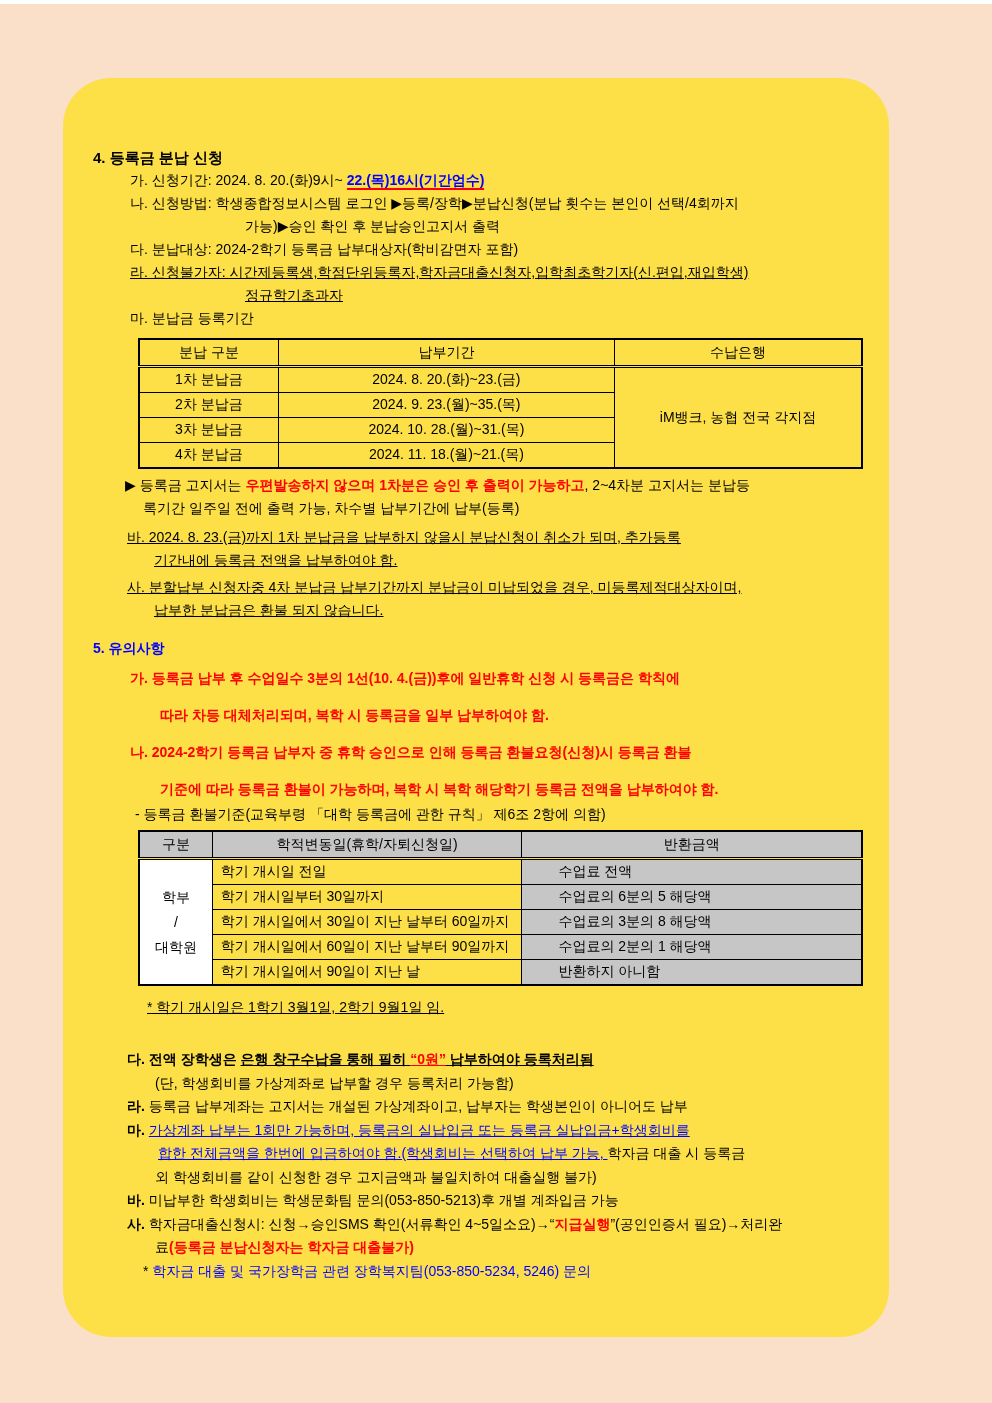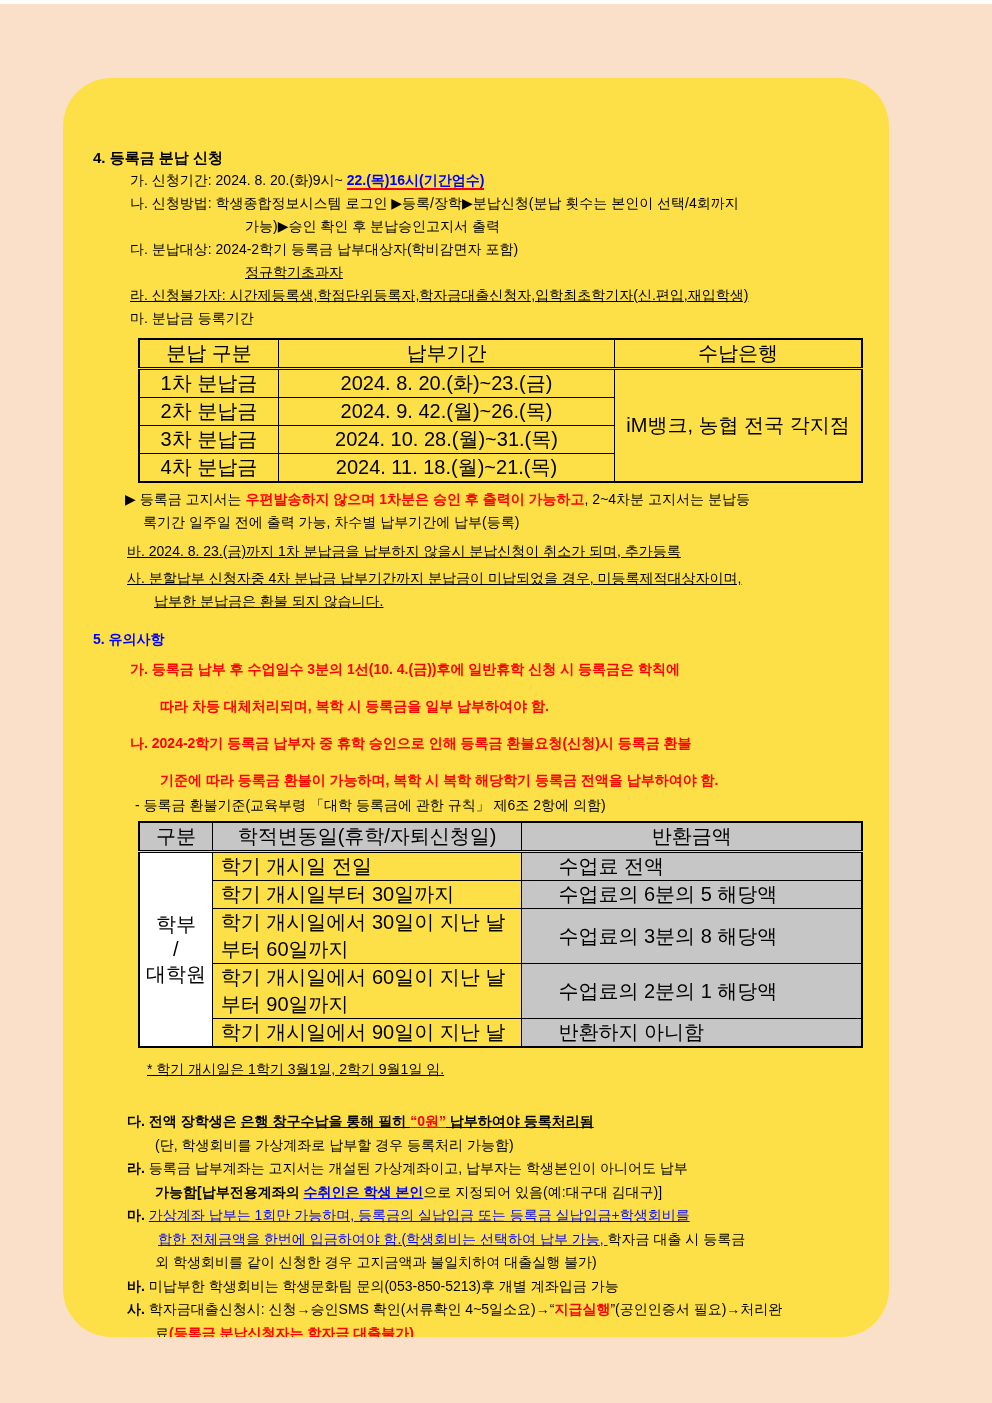--- a/index.html
+++ b/index.html
@@ -30,21 +30,21 @@
   .pl50{padding-left:50px;}
   .pl54{padding-left:54px;}
   .pl61{padding-left:61px;}
   .pl62{padding-left:62px;}
   .pl65{padding-left:65px;}
   .pl67{padding-left:67px;}
   .pl152{padding-left:152px;}
   .title4{font-size:15px;font-weight:bold;line-height:23px;}
   .title5{font-size:14px;font-weight:bold;color:#0000FF;line-height:23px;margin-top:15px;}
   table.tbl{border-collapse:collapse;border:2px solid #000;margin:8px 0 5px 45px;table-layout:fixed;}
-  table.tbl td{border:1px solid #000;text-align:center;padding:0 5px;font-size:20px;overflow:hidden;}
+  table.tbl td{border:1px solid #000;text-align:center;padding:0 5px;font-size:14px;overflow:hidden;}
   table.tbl tr.hdr td{border-bottom:3px double #000;height:25px;}
   table.t1 td{height:24px;}
   table.t1 .c1{width:130px;}
   table.t1 .c2{width:330px;}
   table.t1 .c3{width:240px;}
   table.t2{margin-top:4px;}
   table.t2 td{height:24px;}
   table.t2 tr.hdr td{background:#C6C6C6;}
   table.t2 .c1{width:62px;}
   table.t2 .c2{width:300px;}
@@ -68,56 +68,57 @@
 
     <div class="title4">4. 등록금 분납 신청</div>
 
     <div class="ln pl37"><span>가. 신청기간: 2024. 8. 20.(화)9시~ </span><span class="blue b ured">22.(목)16시(기간엄수)</span></div>
 
     <div class="ln pl37">나. 신청방법: 학생종합정보시스템 로그인 ▶등록/장학▶분납신청(분납 횟수는 본인이 선택/4회까지</div>
     <div class="ln pl152">가능)▶승인 확인 후 분납승인고지서 출력</div>
 
     <div class="ln pl37">다. 분납대상: 2024-2학기 등록금 납부대상자(학비감면자 포함)</div>
 
+    <div class="ln pl37"><span class="u">라. 신청불가자: 시간제등록생,학점단위등록자,학자금대출신청자,입학최초학기자(신.편입,재입학생)</span></div>
     <div class="ln pl152"><span class="u">정규학기초과자</span></div>
-    <div class="ln pl37"><span class="u">라. 신청불가자: 시간제등록생,학점단위등록자,학자금대출신청자,입학최초학기자(신.편입,재입학생)</span></div>
 
     <div class="ln pl37">마. 분납금 등록기간</div>
 
     <table class="tbl t1">
       <tbody>
           <tr class="hdr">
         <td class="c1">분납 구분</td>
         <td class="c2">납부기간</td>
         <td class="c3">수납은행</td>
       </tr>
       <tr>
         <td>1차 분납금</td>
         <td>2024. 8. 20.(화)~23.(금)</td>
         <td rowspan="4">iM뱅크, 농협 전국 각지점</td>
       </tr>
       <tr>
         <td>2차 분납금</td>
-        <td>2024. 9. 42.(월)~26.(목)</td>
+        <td>2024. 9. 23.(월)~35.(목)</td>
       </tr>
       <tr>
         <td>3차 분납금</td>
         <td>2024. 10. 28.(월)~31.(목)</td>
       </tr>
       <tr>
         <td>4차 분납금</td>
         <td>2024. 11. 18.(월)~21.(목)</td>
       </tr>
     </tbody>
       </table>
 
     <div class="ln pl32"><span>▶</span> <span>등록금 고지서는 </span><span class="red b">우편발송하지 않으며 1차분은 승인 후 출력이 가능하고</span><span>, 2~4차분 고지서는 분납등</span></div>
     <div class="ln pl50">록기간 일주일 전에 출력 가능, 차수별 납부기간에 납부(등록)</div>
 
     <div class="ln pl34 mt6"><span class="u">바. 2024. 8. 23.(금)까지 1차 분납금을 납부하지 않을시 분납신청이 취소가 되며, 추가등록</span></div>
+    <div class="ln pl61"><span class="u">기간내에 등록금 전액을 납부하여야 함.</span></div>
 
     <div class="ln pl34 mt4"><span class="u">사. 분할납부 신청자중 4차 분납금 납부기간까지 분납금이 미납되었을 경우, 미등록제적대상자이며,</span></div>
     <div class="ln pl61"><span class="u">납부한 분납금은 환불 되지 않습니다.</span></div>
 
     <div class="title5">5. 유의사항</div>
 
     <div class="ln28 pl37 red b mt4">가. 등록금 납부 후 수업일수 3분의 1선(10. 4.(금))후에 일반휴학 신청 시 등록금은 학칙에</div>
     <div class="ln28 pl67 red b">따라 차등 대체처리되며, 복학 시 등록금을 일부 납부하여야 함.</div>
     <div class="ln28 pl37 red b">나. 2024-2학기 등록금 납부자 중 휴학 승인으로 인해 등록금 환불요청(신청)시 등록금 환불</div>
     <div class="ln28 pl67 red b">기준에 따라 등록금 환불이 가능하며, 복학 시 복학 해당학기 등록금 전액을 납부하여야 함.</div>
@@ -158,21 +159,20 @@
       </tr>
     </tbody>
       </table>
 
     <div class="ln pl54 mt10"><span class="u">* 학기 개시일은 1학기 3월1일, 2학기 9월1일 임.</span></div>
 
     <div class="ln235 pl34 mt29"><span class="b">다. </span><span class="b">전액 장학생은 </span><span class="b u">은행 창구수납을 통해 필히 </span><span class="b u red">“0원”</span><span class="b u"> 납부하여야 등록처리됨</span></div>
     <div class="ln235 pl62">(단, 학생회비를 가상계좌로 납부할 경우 등록처리 가능함)</div>
 
     <div class="ln235 pl34"><span class="b">라. </span><span>등록금 납부계좌는 고지서는 개설된 가상계좌이고, 납부자는 학생본인이 아니어도 납부</span></div>
-    <div class="ln235 pl62"><span class="b">가능함[납부전용계좌의 </span><span class="blue b u">수취인은 학생 본인</span><span>으로 지정되어 있음(예:대구대 김대구)]</span></div>
 
     <div class="ln235 pl34"><span class="b">마. </span><span class="blue u">가상계좌 납부는 1회만 가능하며, 등록금의 실납입금 또는 등록금 실납입금+학생회비를</span></div>
     <div class="ln235 pl65"><span class="blue u">합한 전체금액을 한번에 입금하여야 함.(학생회비는 선택하여 납부 가능, </span><span>학자금 대출 시 등록금</span></div>
     <div class="ln235 pl62">외 학생회비를 같이 신청한 경우 고지금액과 불일치하여 대출실행 불가)</div>
 
     <div class="ln235 pl34"><span class="b">바. </span><span>미납부한 학생회비는 학생문화팀 문의(053-850-5213)후 개별 계좌입금 가능</span></div>
 
     <div class="ln235 pl34"><span class="b">사. </span><span>학자금대출신청시: 신청→승인SMS 확인(서류확인 4~5일소요)→“</span><span class="red b">지급실행</span><span>”(공인인증서 필요)→처리완</span></div>
     <div class="ln235 pl62"><span>료</span><span class="red b">(등록금 분납신청자는 학자금 대출불가)</span></div>
 

